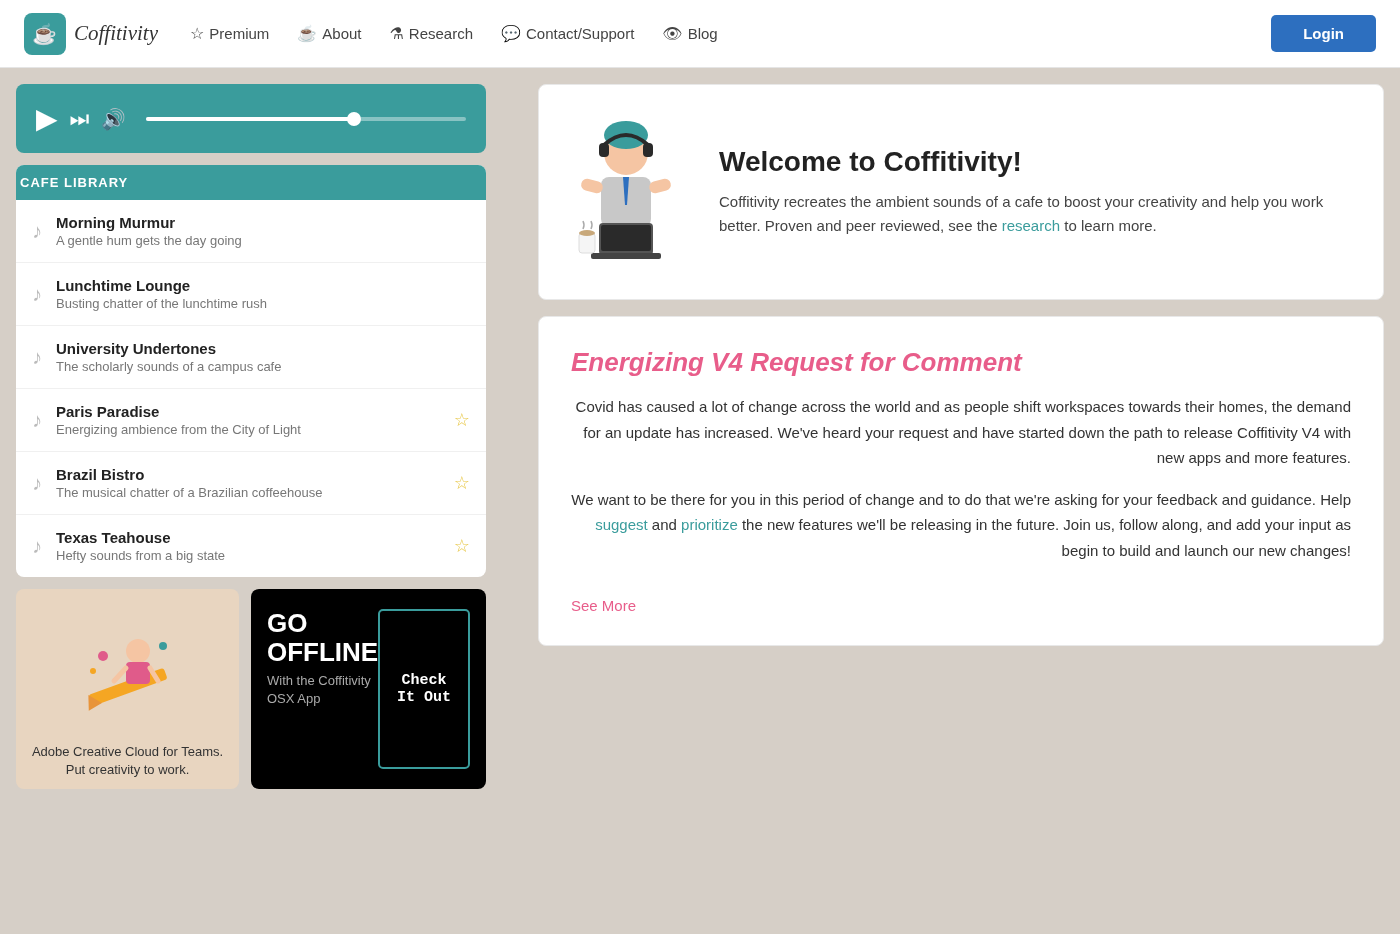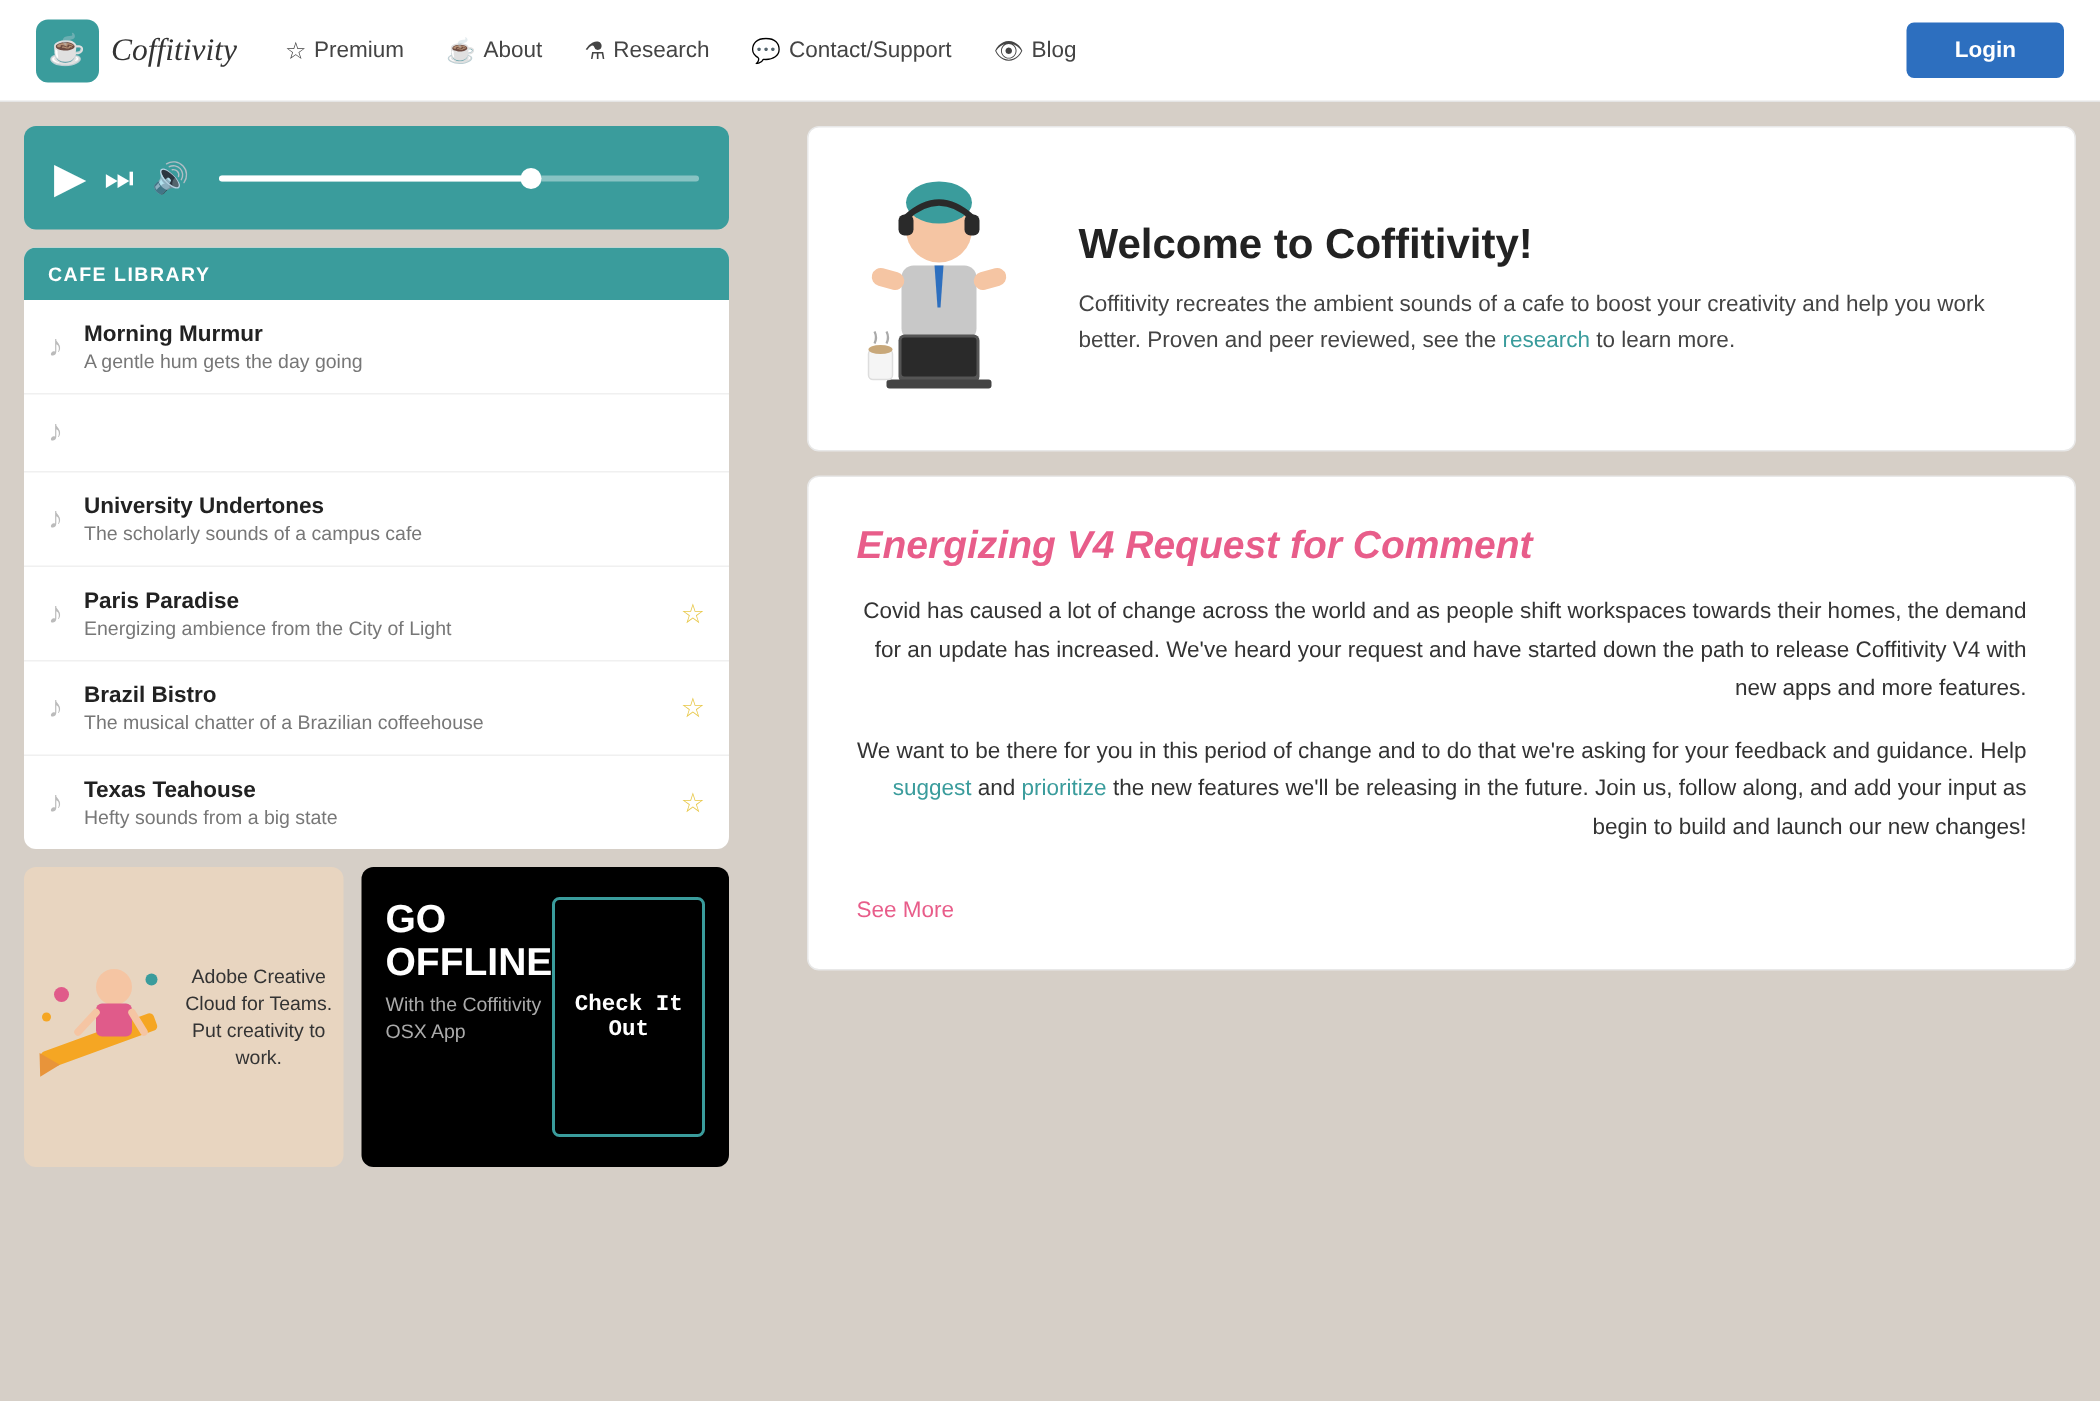--- a/index.html
+++ b/index.html
@@ -113,21 +113,21 @@
 
     
     .cafe-library {
       background: #fff;
       border-radius: 8px;
       overflow: hidden;
     }
     .cafe-library-header {
       background: #3a9c9c;
       color: #fff;
-      padding: 10px 16px;
+      padding: 10px 4px;
       font-size: 13px;
       font-weight: 700;
       letter-spacing: 1px;
     }
     .cafe-item {
       display: flex;
       align-items: center;
       padding: 14px 16px;
       border-bottom: 1px solid #f0f0f0;
       cursor: pointer;
@@ -163,23 +163,24 @@
       gap: 12px;
       height: 200px;
     }
     .ad-panel {
       flex: 1;
       background: #e8d5c0;
       border-radius: 8px;
       overflow: hidden;
       position: relative;
       display: flex;
-      flex-direction: row;
+      flex-direction: column;
       align-items: center;
       justify-content: flex-end;
+      padding: 10px;
     }
     .ad-illustration {
       width: 100%;
       flex: 1;
       display: flex;
       align-items: center;
       justify-content: center;
     }
     .ad-text {
       font-size: 13px;
@@ -345,20 +346,24 @@
       <div class="cafe-item">
         <span class="music-icon">♪</span>
         <div class="cafe-info">
           <div class="cafe-name">Morning Murmur</div>
           <div class="cafe-desc">A gentle hum gets the day going</div>
         </div>
       </div>
 
       <div class="cafe-item">
         <span class="music-icon">♪</span>
+        <div class="cafe-info">
+          <div class="cafe-name">Lunchtime Lounge</div>
+          <div class="cafe-desc">Busting chatter of the lunchtime rush</div>
+        </div>
       </div>
 
       <div class="cafe-item">
         <span class="music-icon">♪</span>
         <div class="cafe-info">
           <div class="cafe-name">University Undertones</div>
           <div class="cafe-desc">The scholarly sounds of a campus cafe</div>
         </div>
       </div>
 

